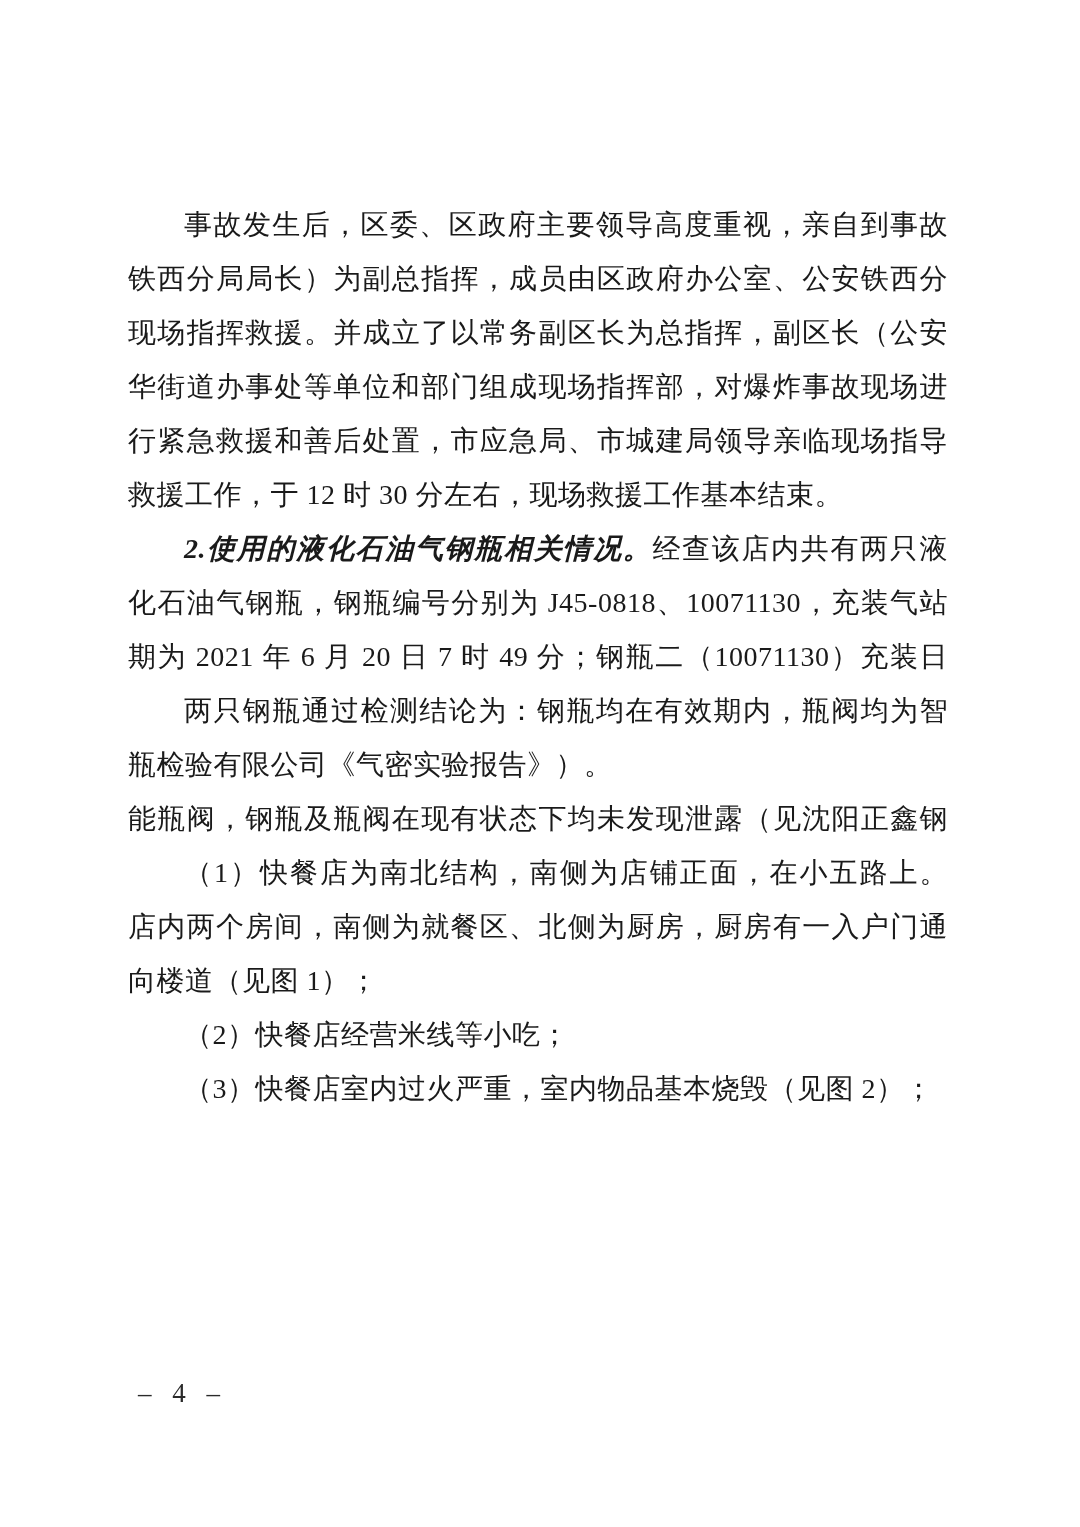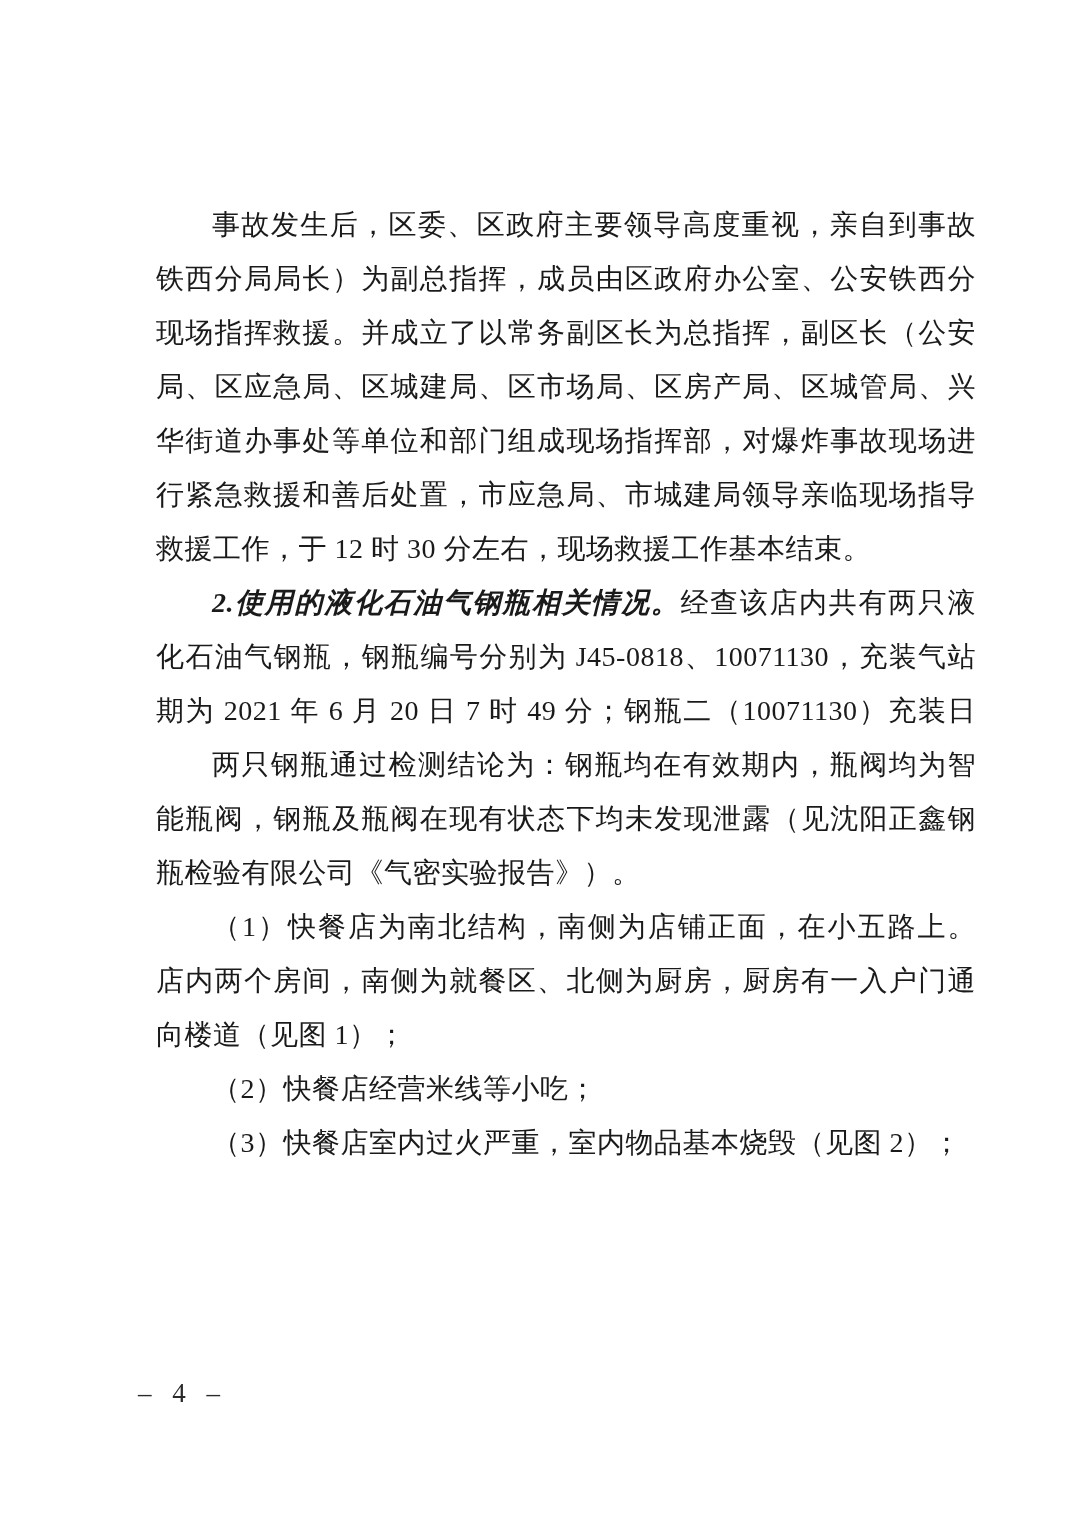--- a/index.html
+++ b/index.html
@@ -10,21 +10,21 @@
     width: 1080px;
     height: 1527px;
     position: relative;
     background: #ffffff;
     font-family: "Liberation Serif", "DejaVu Serif", serif;
     color: #1a1a1a;
     overflow: hidden;
   }
   .document-body {
     position: absolute;
-    left: 156px;
+    left: 128px;
     top: 198px;
     width: 820px;
   }
   .line {
     height: 54px;
     line-height: 54px;
     font-size: 28px;
     text-align: justify;
     text-align-last: justify;
     overflow: hidden;
@@ -49,30 +49,29 @@
     color: #2a2a2a;
   }
 </style>
 </head>
 <body>
 
 <div class="document-body">
     <div class="line indent"><span class="">事故发生后，区委、区政府主要领导高度重视，亲自到事故</span></div>
     <div class="line"><span class="">铁西分局局长）为副总指挥，成员由区政府办公室、公安铁西分</span></div>
     <div class="line"><span class="">现场指挥救援。并成立了以常务副区长为总指挥，副区长（公安</span></div>
-    <div class="line"><span class="">局、区应急局、区城建局、区市场局、区房产局、区城管局、兴</span></div>
     <div class="line"><span class="">华街道办事处等单位和部门组成现场指挥部，对爆炸事故现场进</span></div>
     <div class="line"><span class="">行紧急救援和善后处置，市应急局、市城建局领导亲临现场指导</span></div>
     <div class="line end"><span class="">救援工作，于 12 时 30 分左右，现场救援工作基本结束。</span></div>
     <div class="line indent"><span class="bold">2.使用的液化石油气钢瓶相关情况。</span><span class="">经查该店内共有两只液</span></div>
     <div class="line"><span class="">化石油气钢瓶，钢瓶编号分别为 J45-0818、10071130，充装气站</span></div>
     <div class="line"><span class="">期为 2021 年 6 月 20 日 7 时 49 分；钢瓶二（10071130）充装日</span></div>
     <div class="line indent"><span class="">两只钢瓶通过检测结论为：钢瓶均在有效期内，瓶阀均为智</span></div>
+    <div class="line end"><span class="">瓶检验有限公司《气密实验报告》）。</span></div>
     <div class="line"><span class="">能瓶阀，钢瓶及瓶阀在现有状态下均未发现泄露（见沈阳正鑫钢</span></div>
-    <div class="line end"><span class="">瓶检验有限公司《气密实验报告》）。</span></div>
     <div class="line indent"><span class="">（1）快餐店为南北结构，南侧为店铺正面，在小五路上。</span></div>
     <div class="line"><span class="">店内两个房间，南侧为就餐区、北侧为厨房，厨房有一入户门通</span></div>
     <div class="line end"><span class="">向楼道（见图 1）；</span></div>
     <div class="line indent end"><span class="">（2）快餐店经营米线等小吃；</span></div>
     <div class="line indent end"><span class="">（3）快餐店室内过火严重，室内物品基本烧毁（见图 2）；</span></div>
   </div>
 
 <div class="page-footer">– 4 –</div>
 
 </body></html>

